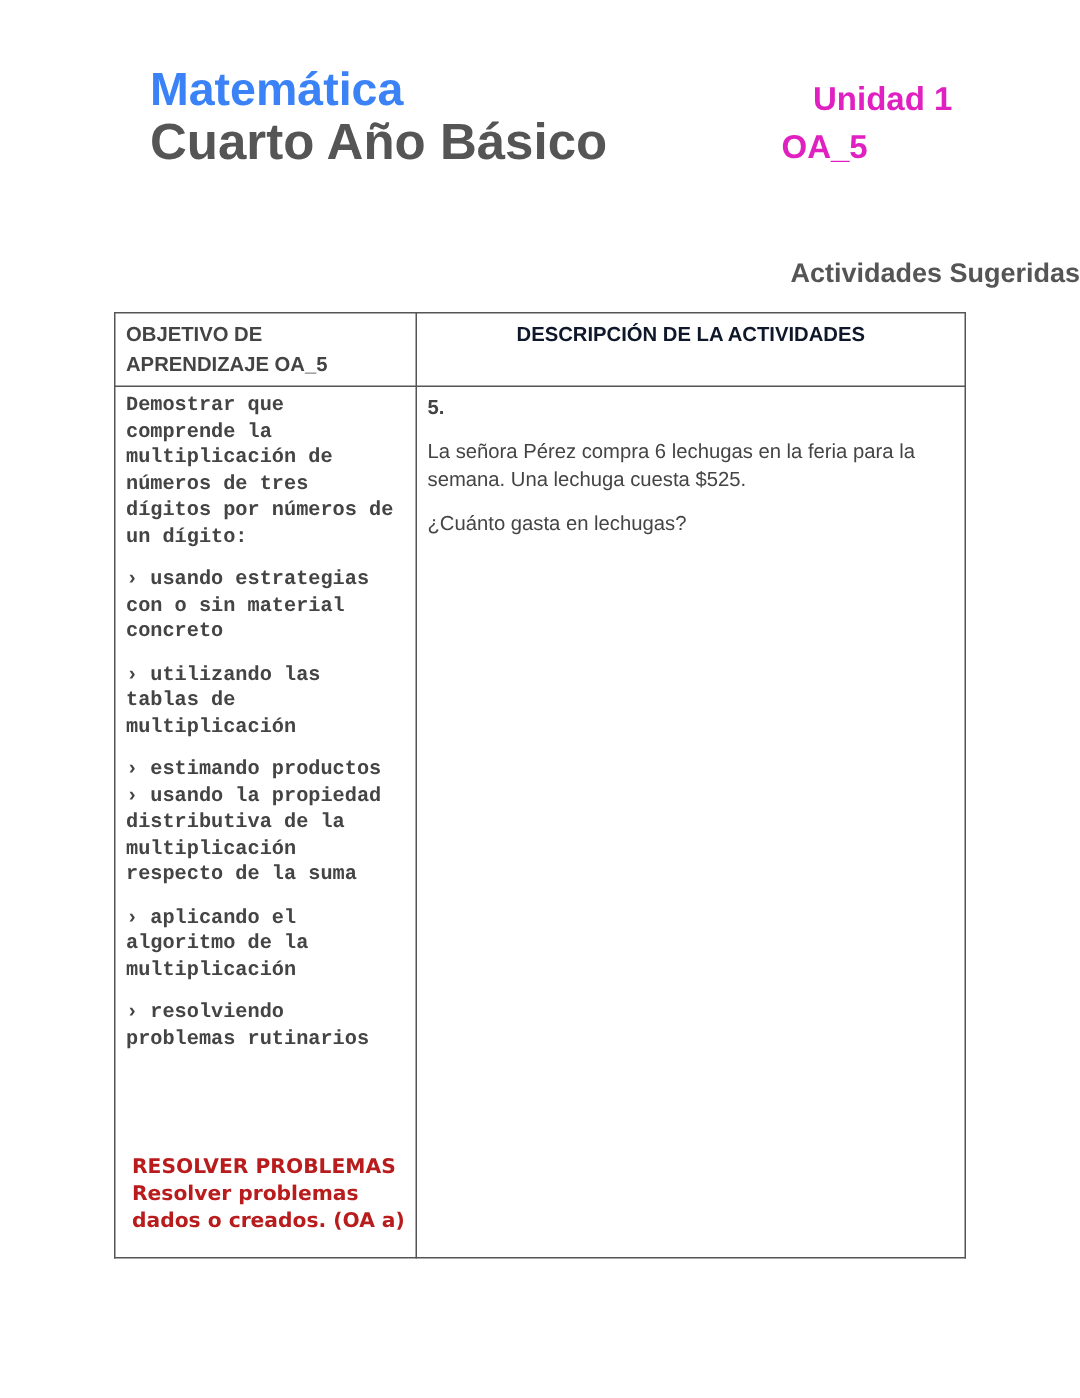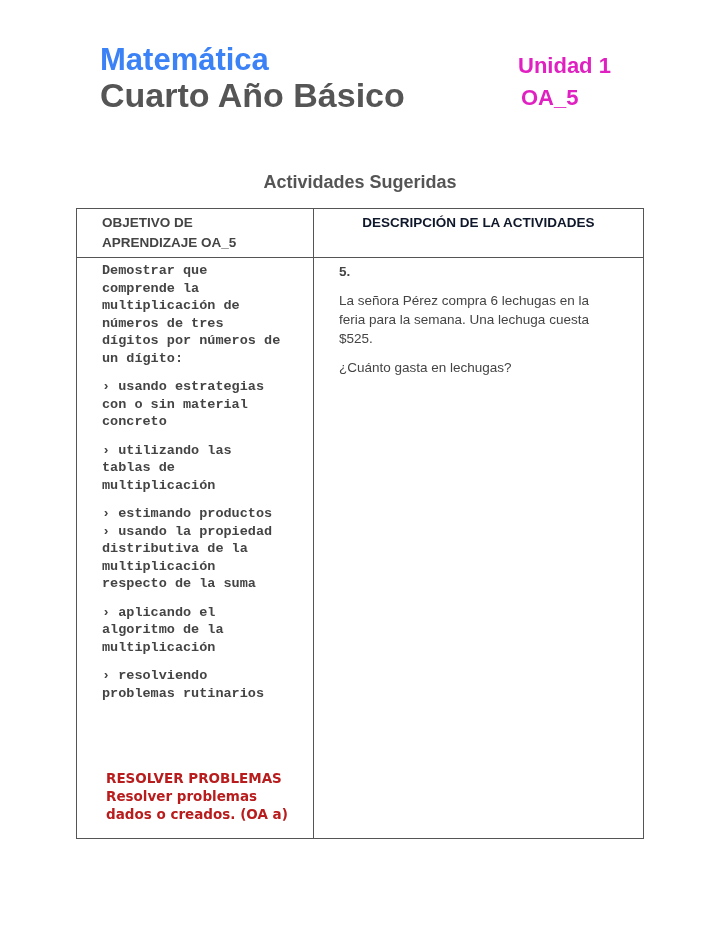--- a/index.html
+++ b/index.html
@@ -1,23 +1,23 @@
 <!DOCTYPE html>
 <html><head>
 <meta charset="utf-8">
 <style>
   html, body { margin:0; padding:0; background:#ffffff; }
   body { width:720px; height:932px; position:relative; overflow:hidden; font-family:"Liberation Sans", sans-serif; color:#444; }
   .title-main { position:absolute; left:100px; top:42px; font-size:31px; font-weight:bold; color:#3b82f6; line-height:36px; }
   .title-sub { position:absolute; left:100px; top:80px; font-size:34px; font-weight:bold; color:#555; line-height:30px; }
-  .unit { position:absolute; left:518px; top:53px; font-size:22px; font-weight:bold; color:#e020c0; line-height:26px; }
+  .unit { position:absolute; left:542px; top:53px; font-size:22px; font-weight:bold; color:#e020c0; line-height:26px; }
   .oa { position:absolute; left:521px; top:85px; font-size:22px; font-weight:bold; color:#e020c0; line-height:26px; }
-  .section-title { position:absolute; left:0; width:720px; top:172px; text-align:center; font-size:18px; font-weight:bold; color:#555; }
+  .section-title { position:absolute; left:0; width:720px; top:172px; text-align:right; font-size:18px; font-weight:bold; color:#555; }
   table.act { position:absolute; left:76px; top:208px; width:568px; height:631px; border-collapse:collapse; }
-  table.act td, table.act th { border:1.5px solid #555; vertical-align:top; padding:4px 25px; font-size:13.5px; }
+  table.act td, table.act th { border:1.5px solid #555; vertical-align:top; padding:4px 7px; font-size:13.5px; }
   th.h1 { width:186px; text-align:left; font-weight:bold; color:#444; line-height:20px; height:40px; }
   th.h2 { text-align:center; font-weight:bold; color:#0f172a; line-height:20px; }
   td.left { font-weight:bold; color:#444; line-height:17.5px; padding-top:3px; }
   td.left p { margin:0 0 11px 0;font-family:Liberation Mono, monospace; }
   td.right { color:#444; font-size:14px; line-height:19px; padding-top:2px; }
   td.right p { margin:0 0 10px 0; }
   .num { font-weight:bold; }
   .rp { margin-top:67px; margin-left:4px; font-family:"DejaVu Sans", sans-serif; color:#b91c1c; font-size:13.5px; line-height:18px; }
   .rp-title { font-weight:bold; letter-spacing:0px; }
 </style>

